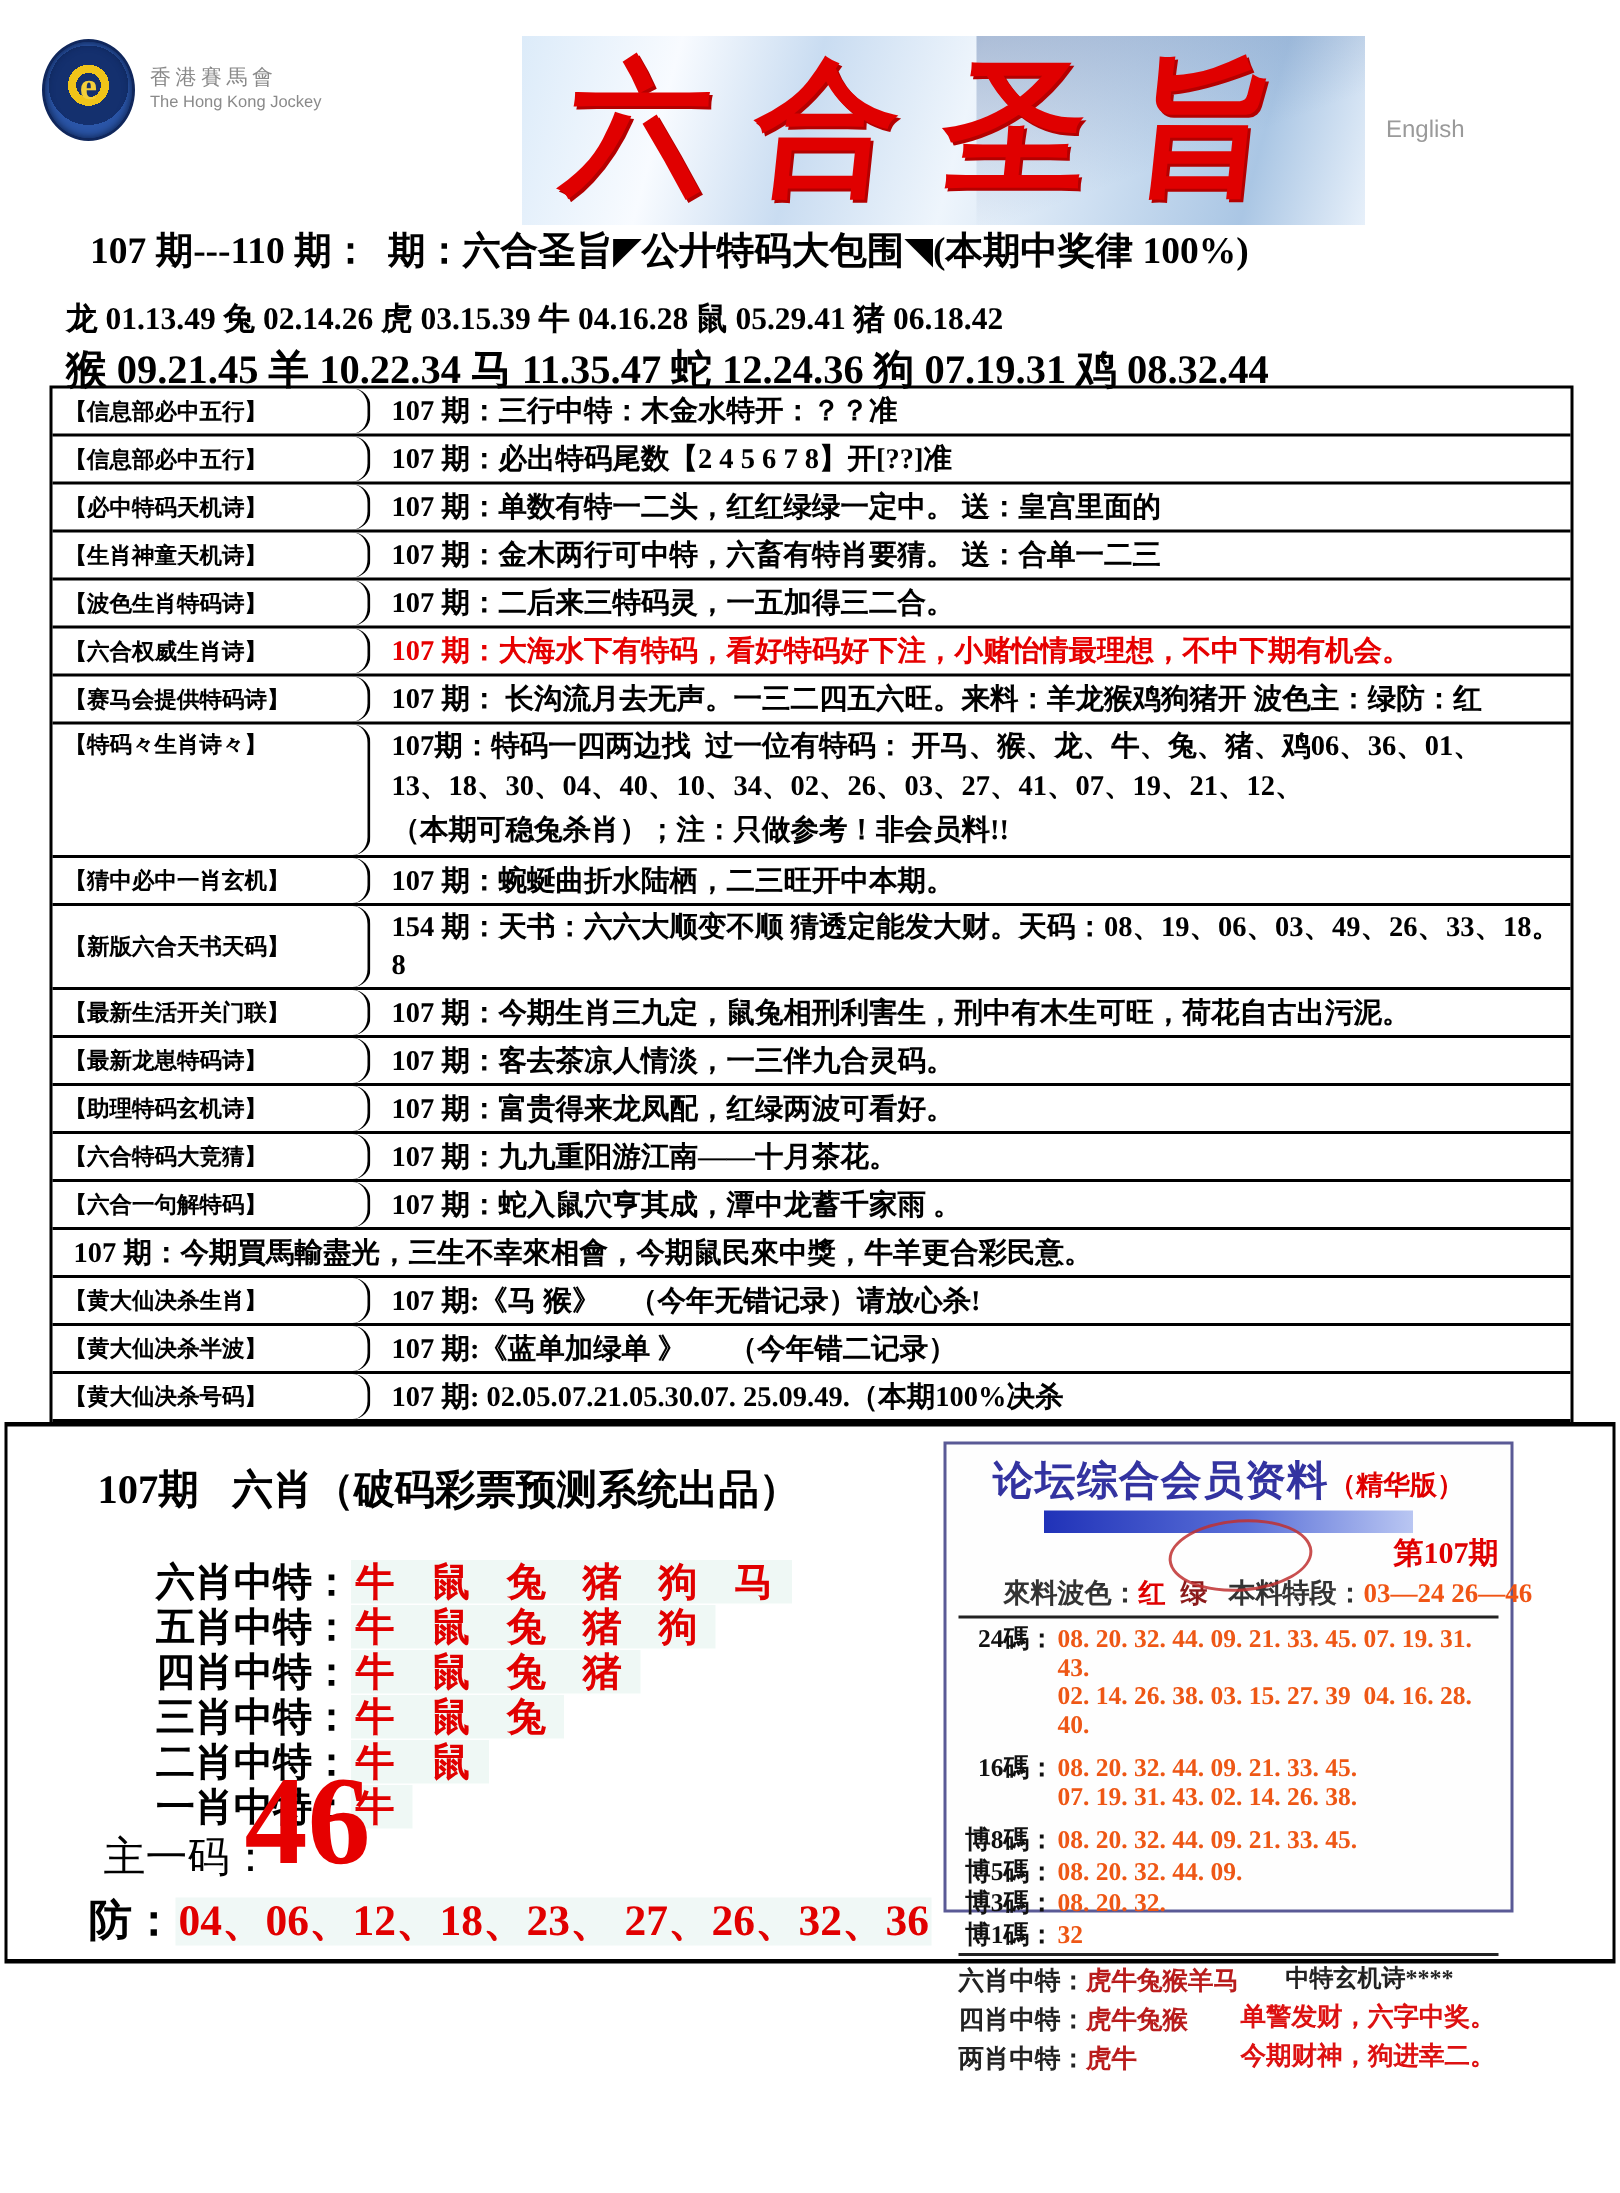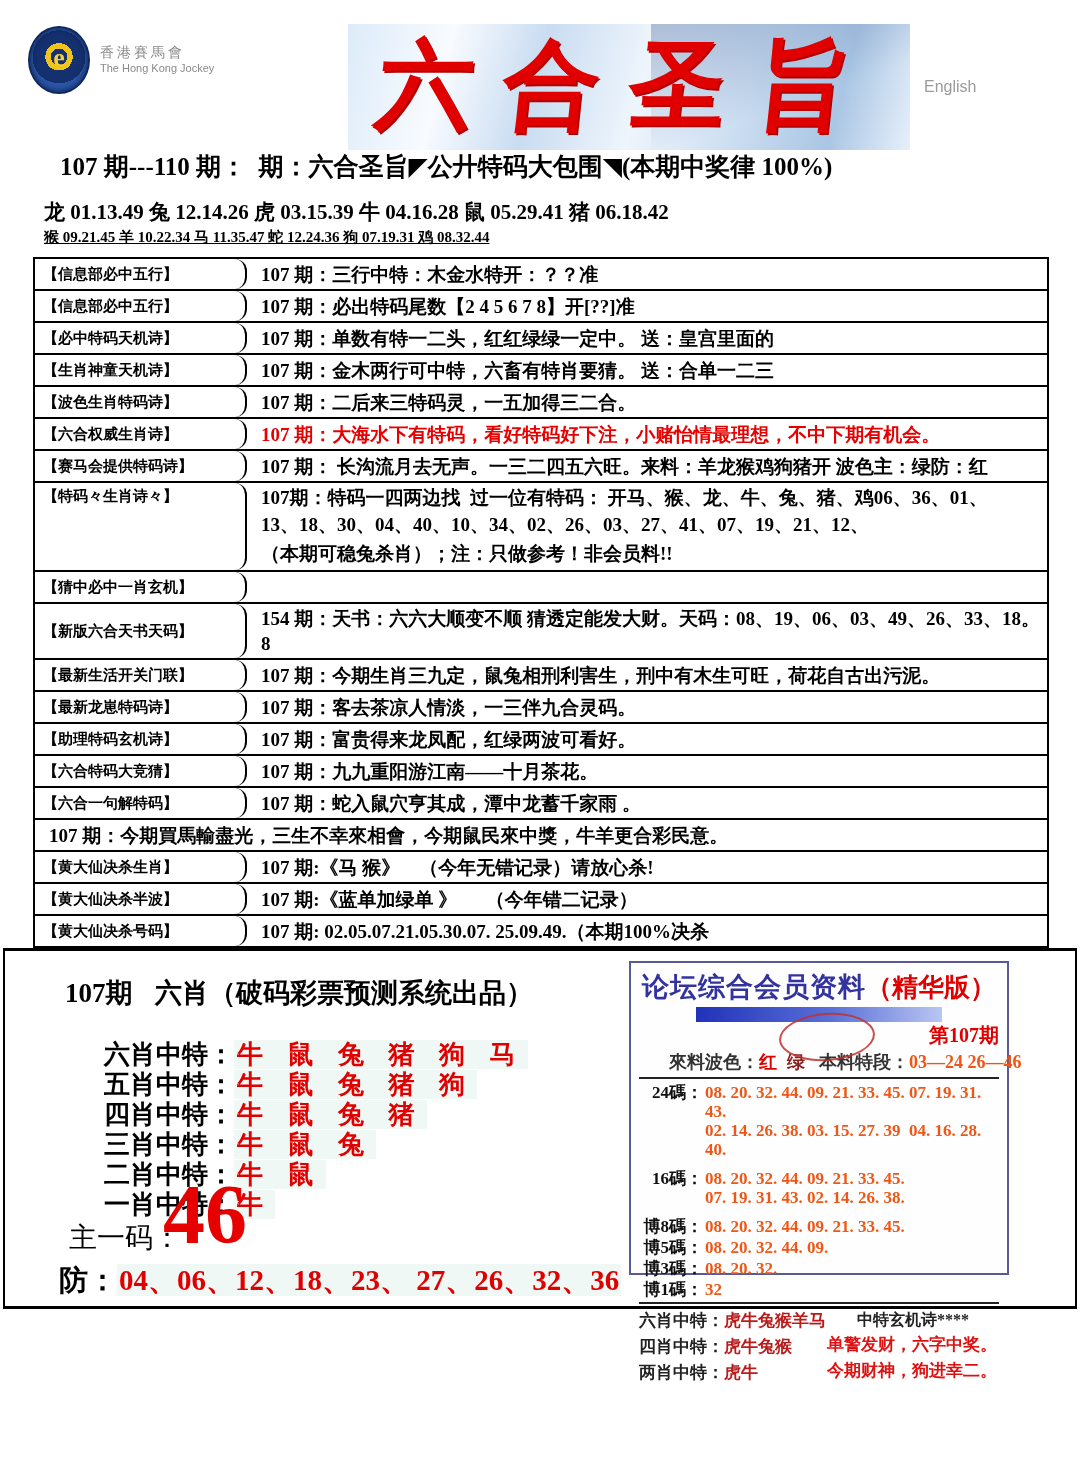--- a/index.html
+++ b/index.html
@@ -21,21 +21,21 @@
   .banner:before{content:"";position:absolute;right:0;top:0;width:46%;height:100%;
           background:linear-gradient(160deg,rgba(90,120,170,.45) 0%,rgba(255,255,255,0) 60%);}
   .banner-title{position:absolute;left:50%;top:50%;transform:translate(-50%,-50%) skewX(-6deg);
           font-size:96px;font-weight:bold;color:#e00000;letter-spacing:30px;white-space:nowrap;
           text-shadow:2px 2px 0 #b40000;}
   .english{position:absolute;left:924px;top:78px;color:#9a9a9a;font-size:16px;
           font-family:"Liberation Sans",sans-serif;cursor:pointer;}
 
   .subtitle{position:absolute;left:60px;top:150px;font-size:25px;font-weight:bold;white-space:pre-wrap;}
   .zodiac1{position:absolute;left:44px;top:198px;font-size:21px;font-weight:bold;}
-  .zodiac2{position:absolute;left:44px;top:228px;font-size:15px;font-weight:bold;text-decoration:underline;}
+  .zodiac2{position:absolute;left:44px;top:228px;font-size:27px;font-weight:bold;}
 
   
   .mtable{position:absolute;left:33px;top:257px;width:1012px;border:2px solid #000;}
   .trow{display:flex;border-bottom:2px solid #000;}
   .trow:last-child{border-bottom:none;}
   .tlabel{width:198px;flex:0 0 198px;border-right:2px solid #000;padding:2px 4px 2px 8px;
           font-weight:bold;font-size:15px;display:flex;align-items:center;border-radius:12px;}
   .tcontent{flex:1;padding:2px 6px 2px 14px;font-weight:bold;font-size:19px;
           display:flex;flex-direction:column;justify-content:center;white-space:pre-wrap;line-height:25px;}
   .trow.h1 .tcontent, .trow.h1 .tlabel{min-height:26px;}
@@ -51,21 +51,21 @@
   .bl-main-label{position:absolute;left:64px;top:268px;font-size:28px;font-weight:normal;text-align:right;}
   .bl-main-code{position:absolute;left:158px;top:222px;font-size:84px;font-weight:bold;color:#e60000;line-height:1;}
   .bl-fang{position:absolute;left:54px;top:310px;font-size:29px;font-weight:bold;}
   .bl-fang .val{color:#e10000;background:rgba(225,242,237,.5);padding:0 2px;}
 
   
   .mbox{position:absolute;left:624px;top:10px;width:380px;height:314px;border:2px solid #5a5a96;
         background:#fefefe;padding:4px 8px;box-sizing:border-box;}
   .mb-titleline{text-align:center;white-space:nowrap;margin-top:2px;}
   .mb-title{color:#3333a0;font-size:27px;font-weight:bold;letter-spacing:1px;}
-  .mb-suffix{color:#e00000;font-size:26px;font-weight:bold;}
+  .mb-suffix{color:#e00000;font-size:18px;font-weight:bold;}
   .mb-barline{display:flex;align-items:center;margin-top:2px;flex-direction:column;}
   .mb-bar{width:246px;height:15px;background:linear-gradient(to right,#2032b8,#5a70d8 55%,#b9c6f2);}
   .mb-period{margin-left:auto;color:#e00000;font-size:20px;font-weight:bold;}
   .mb-bose{margin-top:1px;font-size:18px;font-weight:bold;padding-left:30px;white-space:nowrap;}
   .mb-bose .lab{color:#333;}
   .mb-bose .redv{color:#e00000;}
   .mb-bose .greenv{color:#8b1a1a;margin:0 14px 0 10px;}
   .mb-bose .orangev{color:#f05515;}
   .mb-divider{border-top:2px solid #222;margin:3px 0 4px 0;}
   .mb-coderow{font-size:17px;font-weight:bold;line-height:19px;margin:2px 0;display:flex;}
@@ -96,21 +96,21 @@
     </div>
   </div>
 
   <div class="banner">
     <div class="banner-title">六合圣旨</div>
   </div>
 
   <div class="english">English</div>
 
   <div class="subtitle">107 期---110 期：  期：六合圣旨◤公廾特码大包围◥(本期中奖律 100%)</div>
-  <div class="zodiac1">龙 01.13.49 兔 12.14.26 虎 03.15.39 牛 04.16.28 鼠 05.29.41 猪 06.18.42</div>
+  <div class="zodiac1">龙 01.13.49 兔 02.14.26 虎 03.15.39 牛 04.16.28 鼠 05.29.41 猪 06.18.42</div>
   <div class="zodiac2">猴 09.21.45 羊 10.22.34 马 11.35.47 蛇 12.24.36 狗 07.19.31 鸡 08.32.44</div>
 
   <div class="mtable">
 
     <div class="trow h1">
       <div class="tlabel">【信息部必中五行】</div>
       <div class="tcontent">107 期：三行中特：木金水特开：？？准</div>
     </div>
     <div class="trow h1">
       <div class="tlabel">【信息部必中五行】</div>
@@ -139,20 +139,21 @@
     <div class="trow">
       <div class="tlabel" style="align-items:flex-start;padding-top:4px;">【特码々生肖诗々】</div>
       <div class="tcontent">
         <div>107期：特码一四两边找  过一位有特码： 开马、猴、龙、牛、兔、猪、鸡06、36、01、</div>
         <div style="line-height:29px;">13、18、30、04、40、10、34、02、26、03、27、41、07、19、21、12、</div>
         <div style="line-height:29px;">（本期可稳兔杀肖）；注：只做参考！非会员料!!</div>
       </div>
     </div>
     <div class="trow h1">
       <div class="tlabel">【猜中必中一肖玄机】</div>
+      <div class="tcontent">107 期：蜿蜒曲折水陆栖，二三旺开中本期。</div>
     </div>
     <div class="trow h1">
       <div class="tlabel">【新版六合天书天码】</div>
       <div class="tcontent">154 期：天书：六六大顺变不顺 猜透定能发大财。天码：08、19、06、03、49、26、33、18。8</div>
     </div>
     <div class="trow h1">
       <div class="tlabel">【最新生活开关门联】</div>
       <div class="tcontent">107 期：今期生肖三九定，鼠兔相刑利害生，刑中有木生可旺，荷花自古出污泥。</div>
     </div>
     <div class="trow h1">

